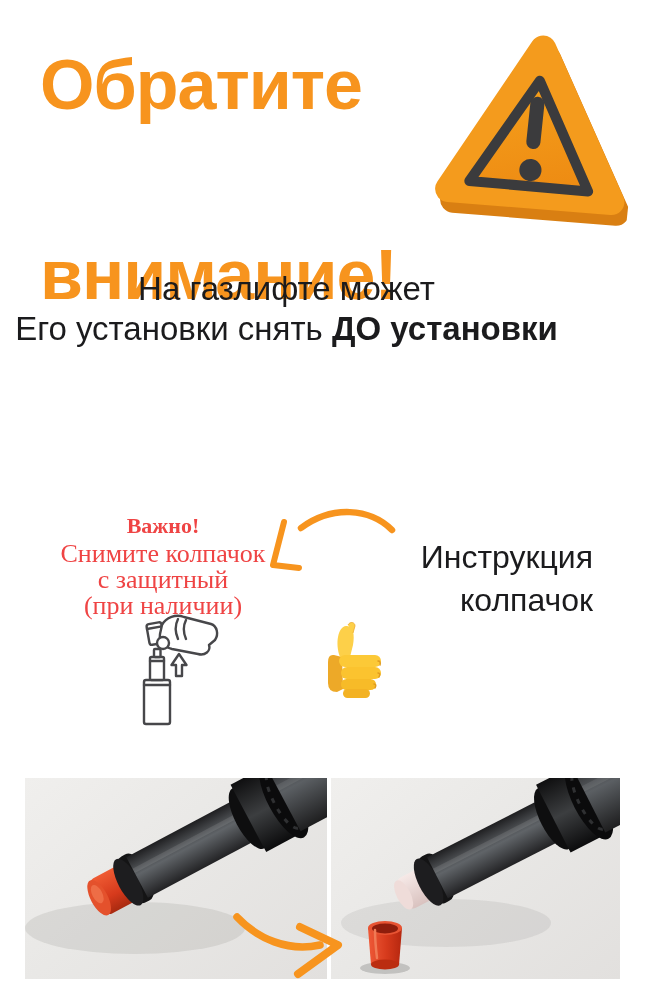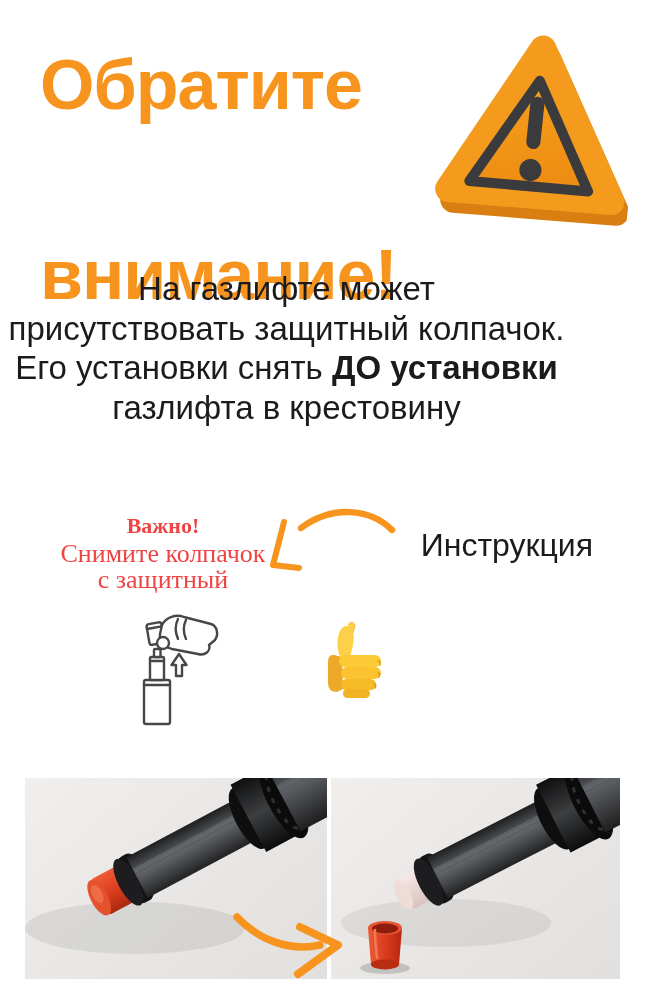--- a/index.html
+++ b/index.html
@@ -29,21 +29,21 @@
   
   .important {
     position:absolute; left:38px; top:497px; width:250px;
     text-align:center; color:#ef4444;font-family:Liberation Serif, serif;
   }
   .important .imp-title { font-size:22px; font-weight:700; line-height:26px; margin-bottom:2px; }
   .important .imp-line  { font-size:26px; line-height:26px; }
   .diagram { position:absolute; left:114px; top:596px; width:108px; height:116px; }
   
   .instruction {
-    position:absolute; right:52px; top:508px; width:420px;
+    position:absolute; right:52px; top:520px; width:420px;
     text-align:right; color:#1b1b1d;
     font-size:32px; line-height:42.5px;
   }
   .arrow-left { position:absolute; left:258px; top:489px; width:145px; height:78px; }
   .thumb { position:absolute; left:318px; top:601px; width:74px; height:82px; }
   
   .photo {
     position:absolute; top:762px; height:201px; overflow:hidden;
     background:linear-gradient(140deg,#f0efed 0%,#e9e8e6 45%,#e2e0de 100%);
   }
@@ -70,29 +70,28 @@
     </defs>
     <path d="M101 22 L184 166 L22 170 Z" fill="#d97f12" stroke="#d97f12" stroke-width="26" stroke-linejoin="round" transform="translate(5,6)"></path>
     <path d="M100 18 L183 162 L21 166 Z" fill="url(#triGrad)" stroke="#f49b1d" stroke-width="26" stroke-linejoin="round"></path>
     <path d="M100 50 L159 154 L41 156 Z" fill="none" stroke="#3b3b3d" stroke-width="10" stroke-linejoin="round"></path>
     <rect x="93" y="66" width="14" height="52" rx="7" fill="#3b3b3d"></rect>
     <circle cx="100" cy="139" r="11" fill="#3b3b3d"></circle>
   </svg>
 
   <div class="notice">
     <div>На газлифте может</div>
-    <div>присутствовать защитный колпачок.</div>
     <div><span>Его установки снять </span><b>ДО установки</b></div>
-    <div>газлифта в крестовину</div>
   </div>
 
   <div class="important">
     <div class="imp-title">Важно!</div>
     <div class="imp-line">Снимите колпачок</div>
     <div class="imp-line">с защитный</div>
+    <div class="imp-line">(при наличии)</div>
   </div>
 
   <svg class="diagram" viewBox="0 0 108 116">
     <g fill="#ffffff" stroke="#47474a" stroke-width="2.4" stroke-linejoin="round" stroke-linecap="round">
 
       <rect x="30" y="68" width="26" height="44" rx="2"></rect>
       <line x1="30" y1="73" x2="56" y2="73"></line>
       <rect x="36" y="45" width="14" height="23" rx="1.5"></rect>
       <line x1="36" y1="49" x2="50" y2="49"></line>
       <rect x="40" y="37" width="6.5" height="8" rx="1"></rect>
@@ -113,20 +112,21 @@
 
   <svg class="arrow-left" viewBox="0 0 145 78">
     <g fill="none" stroke="#f7941e" stroke-linecap="round" stroke-linejoin="round">
       <path d="M134 25 C112 3 74 0 43 23" stroke-width="6.5"></path>
       <path d="M26 17 L15 60 L41 63" stroke-width="6"></path>
     </g>
   </svg>
 
   <div class="instruction">
     <div>Инструкция</div>
+    <div>колпачок</div>
   </div>
 
   <svg class="thumb" viewBox="0 0 74 82">
     <path d="M16 38 Q10 37 10 45 L10 66 Q10 75 19 75 L25 72 L24 40 Z" fill="#eda928"></path>
     <path d="M22 40 C17 26 20 10 28 9 C35 8 37 17 35 28 L32 40 Z" fill="#fdd049"></path>
     <path d="M30 8 C32 4 37 5 37 9 L35 16" fill="#fdd049" stroke="#eda928" stroke-width="0.8"></path>
     <rect x="21" y="38" width="42" height="12" rx="6" fill="#fcc937"></rect>
     <rect x="23" y="50" width="40" height="12" rx="6" fill="#fbc32f"></rect>
     <rect x="23" y="62" width="35" height="11" rx="5.5" fill="#f7bb28"></rect>
     <rect x="25" y="72" width="27" height="9" rx="4.5" fill="#f3b224"></rect>

